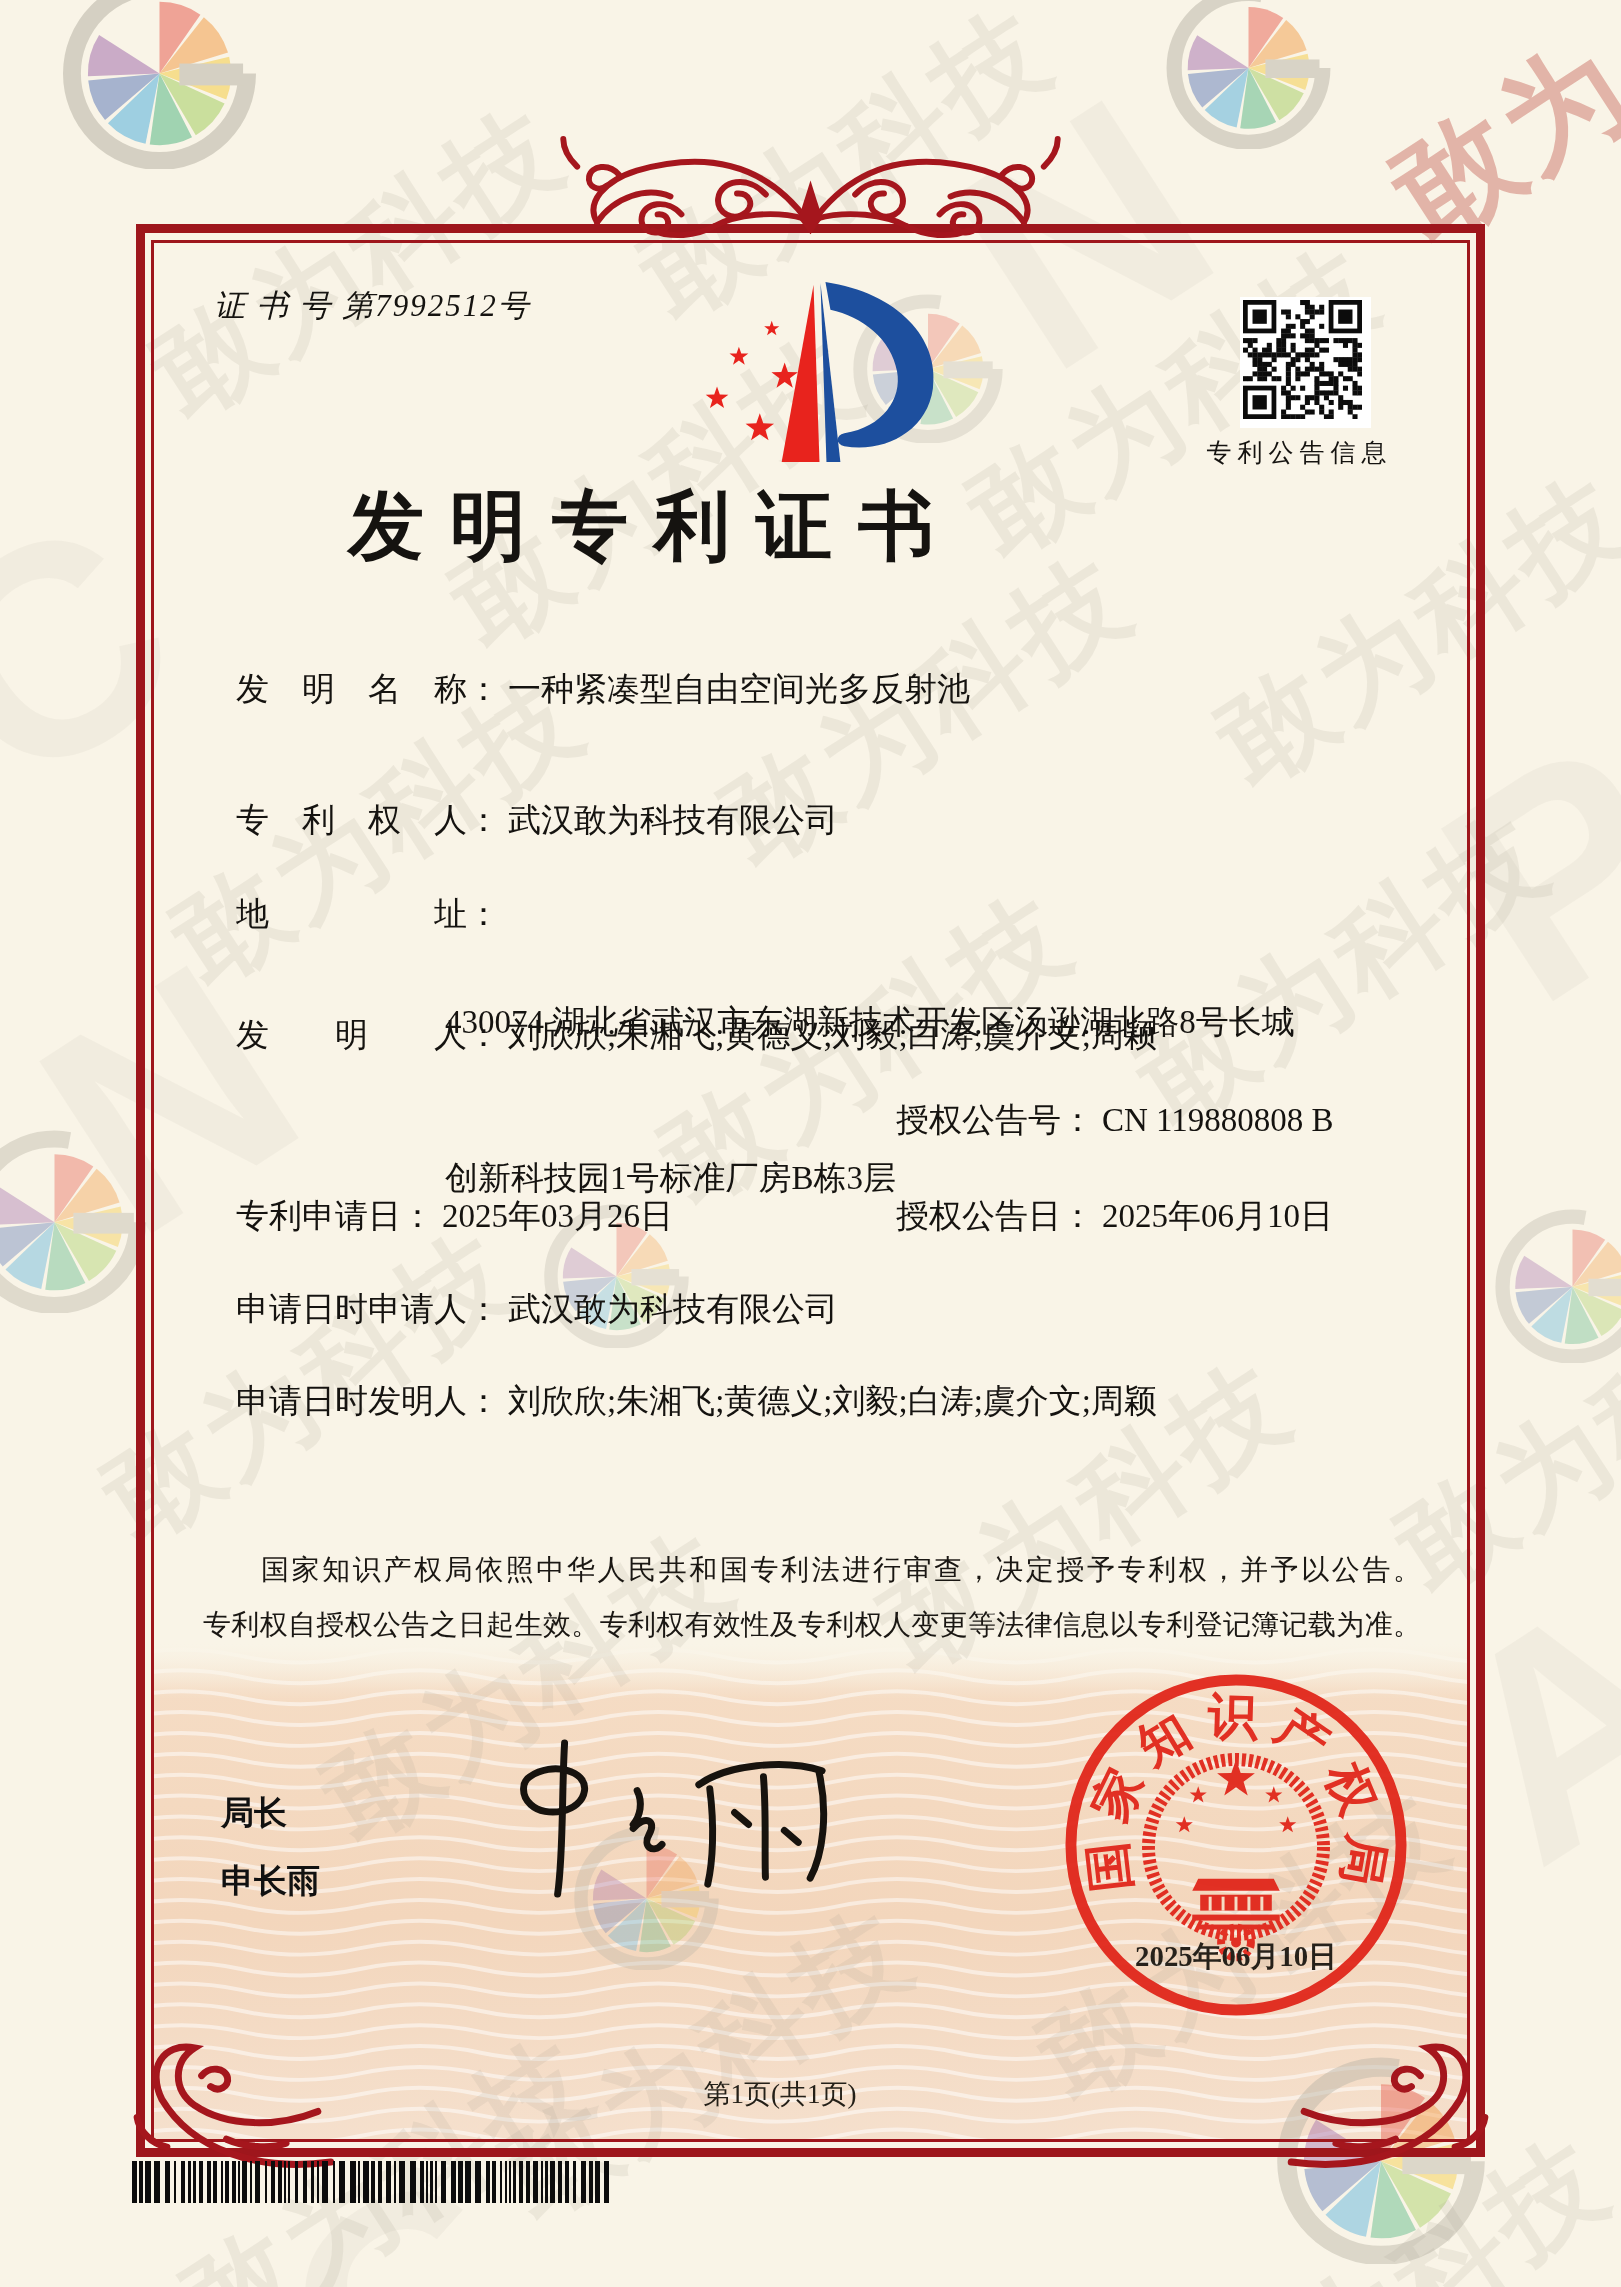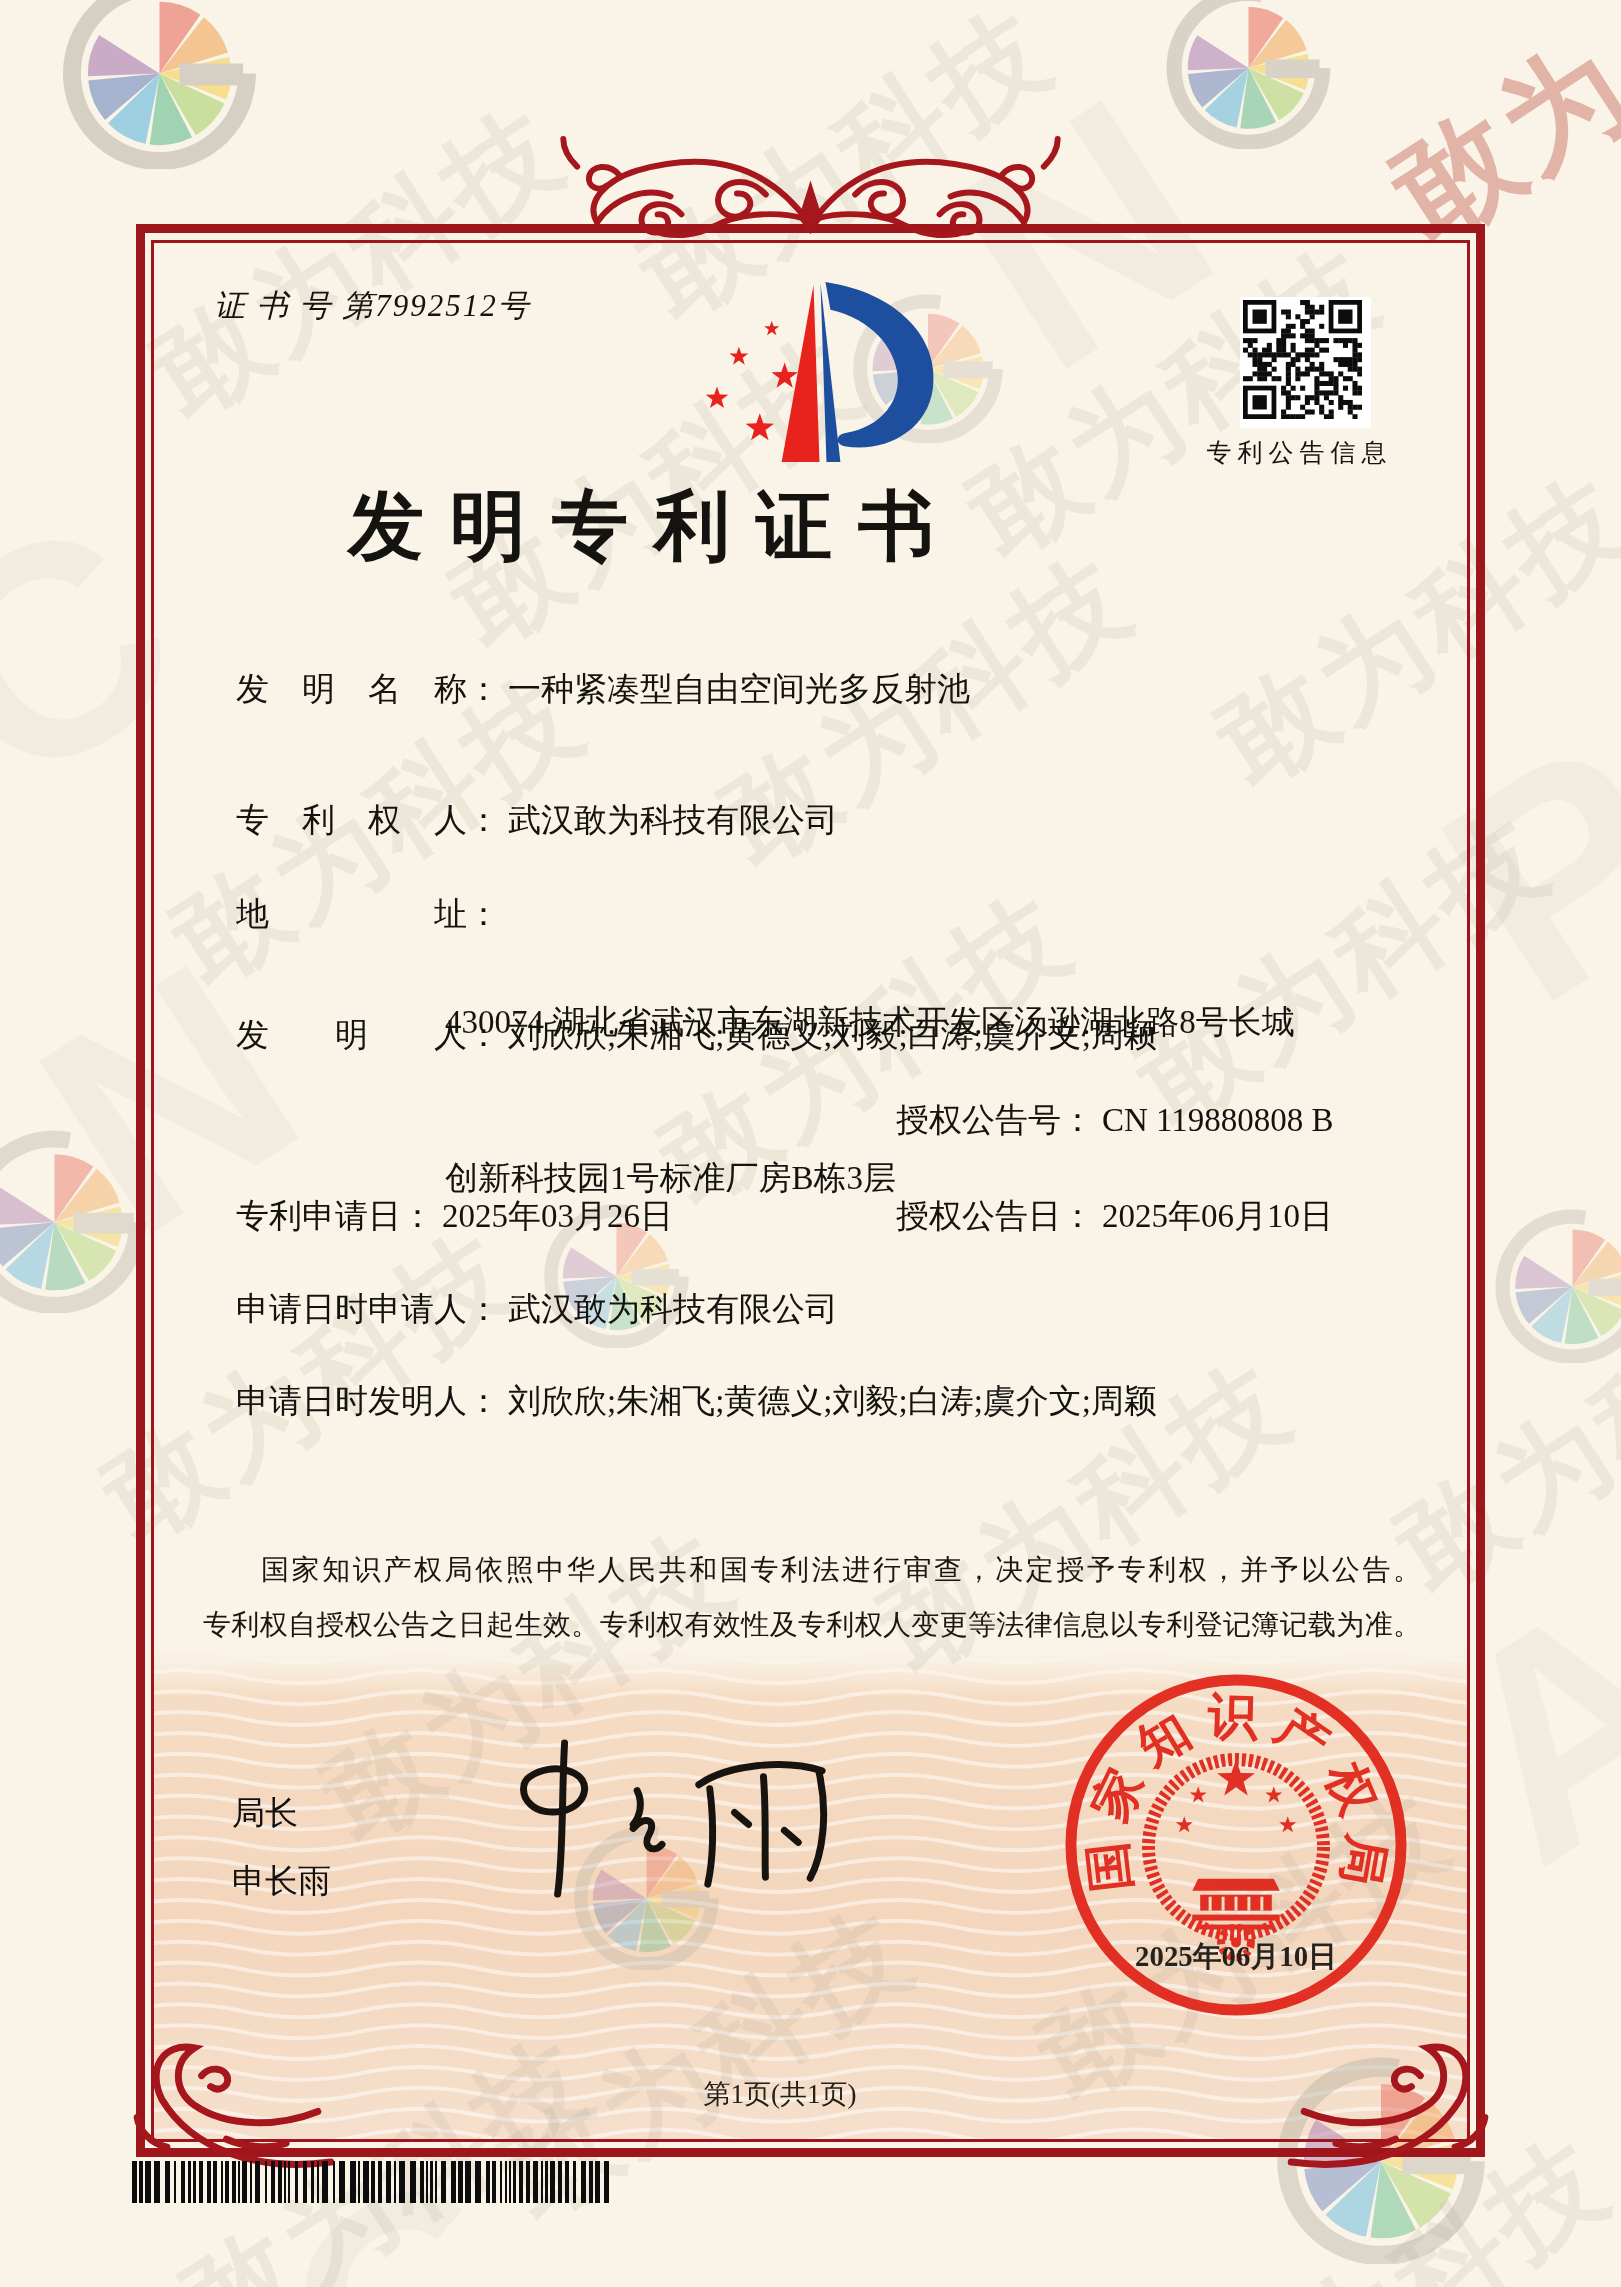--- a/index.html
+++ b/index.html
@@ -37,21 +37,21 @@
   .lbl{white-space:pre;}
   .val{white-space:pre;margin-left:8px;}
   #addr-val{position:absolute;left:445px;top:892px;font-size:33px;line-height:52px;white-space:pre;}
 
   
   #statement{left:203px;top:1542px;width:1218px;font-size:28px;line-height:55px;color:#1a1713;}
   #statement .ln1{text-indent:58px;text-align:justify;text-align-last:justify;}
   #statement .ln2{text-align:justify;text-align-last:justify;}
 
   
-  .off-label{position:absolute;left:232px;font-size:33px;font-weight:400;
+  .off-label{position:absolute;left:221px;font-size:33px;font-weight:700;
              font-family:"Liberation Sans","DejaVu Sans",sans-serif;color:#111;}
   #sig-svg{left:468px;top:1733px;}
 
   
   #seal{left:1059px;top:1668px;opacity:.95;}
 
   
   #page-info{left:595px;top:2076px;width:370px;text-align:center;font-size:27px;color:#242018;}
   #barcode{left:132px;top:2161px;width:486px;height:42px;}
   #barcode div{position:absolute;top:0;height:42px;background:#0c0c0c;}

